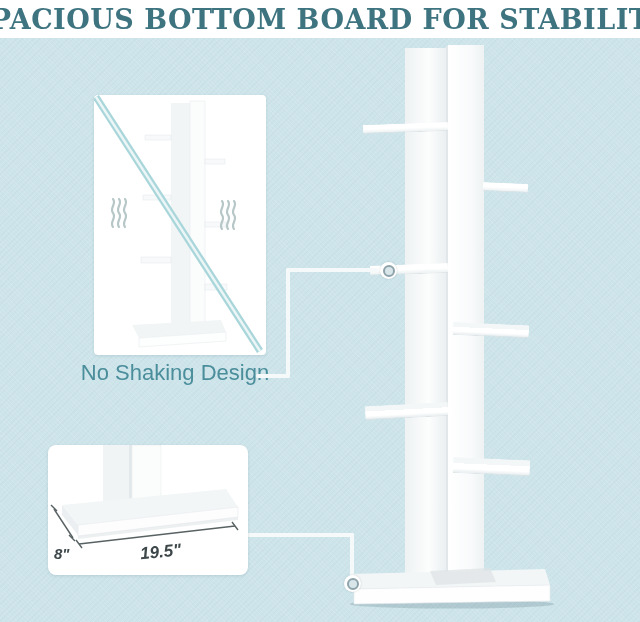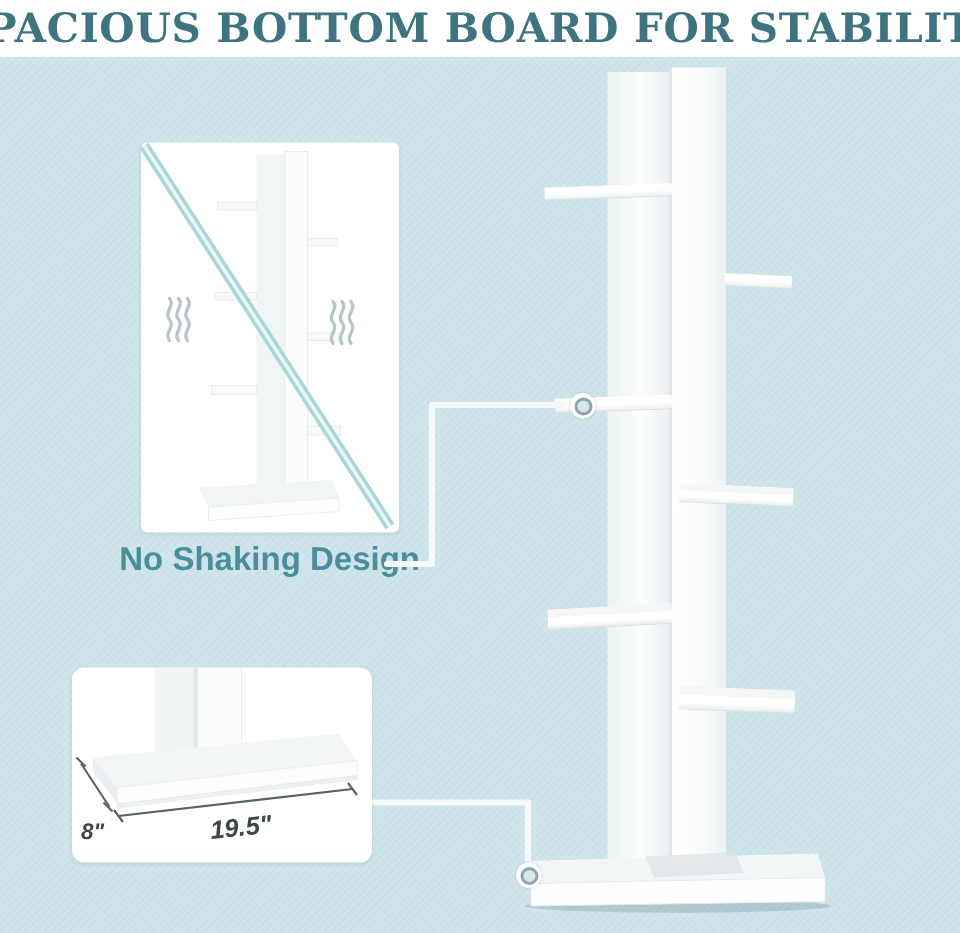--- a/index.html
+++ b/index.html
@@ -22,22 +22,22 @@
     background-color:#cde4ea;
     background-image:
       repeating-linear-gradient(45deg, rgba(255,255,255,.10) 0 1px, rgba(255,255,255,0) 1px 3px),
       repeating-linear-gradient(135deg, rgba(110,150,160,.06) 0 1px, rgba(110,150,160,0) 1px 4px);
   }
   
   .inset{position:absolute;background:#ffffff;box-shadow:0 1px 3px rgba(80,110,120,.18);}
   .inset-noshake{left:94px;top:57px;width:172px;height:260px;border-radius:4px;overflow:hidden;}
   .inset-base{left:48px;top:407px;width:200px;height:130px;border-radius:8px;overflow:hidden;}
   .caption{
-    position:absolute;left:70px;top:322px;width:210px;text-align:right;
-    font-weight:bold;font-size:22px;color:#4b8e9b;white-space:nowrap;
+    position:absolute;left:70px;top:322px;width:210px;text-align:center;
+    font-weight:normal;font-size:22px;color:#4b8e9b;white-space:nowrap;
   }
   
   .bookshelf{position:absolute;left:340px;top:2px;width:216px;height:575px;}
   .panel{position:absolute;}
   .col-left{
     left:65px;top:8px;width:43px;height:530px;
     background:linear-gradient(to right,#eef2f3,#fcfdfd 55%,#e9eef0);
   }
   .col-gap{left:106px;top:6px;width:3px;height:532px;background:#e2e7e9;position:absolute;}
   .col-right{

